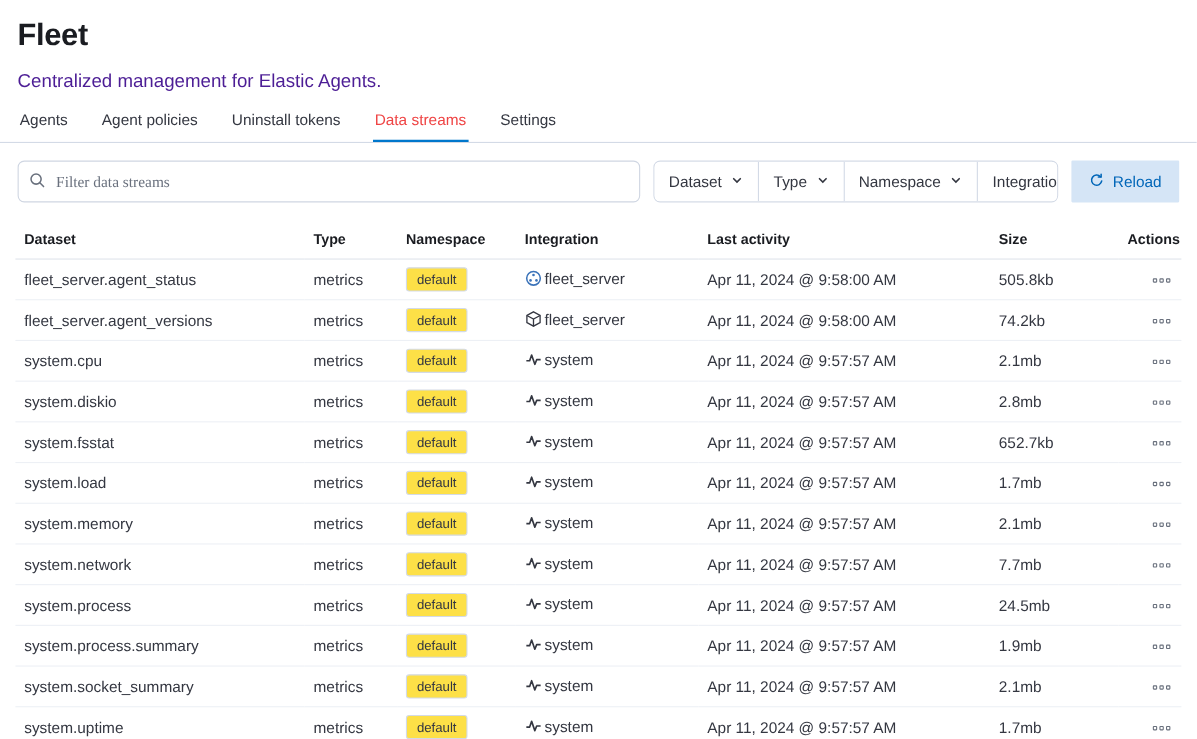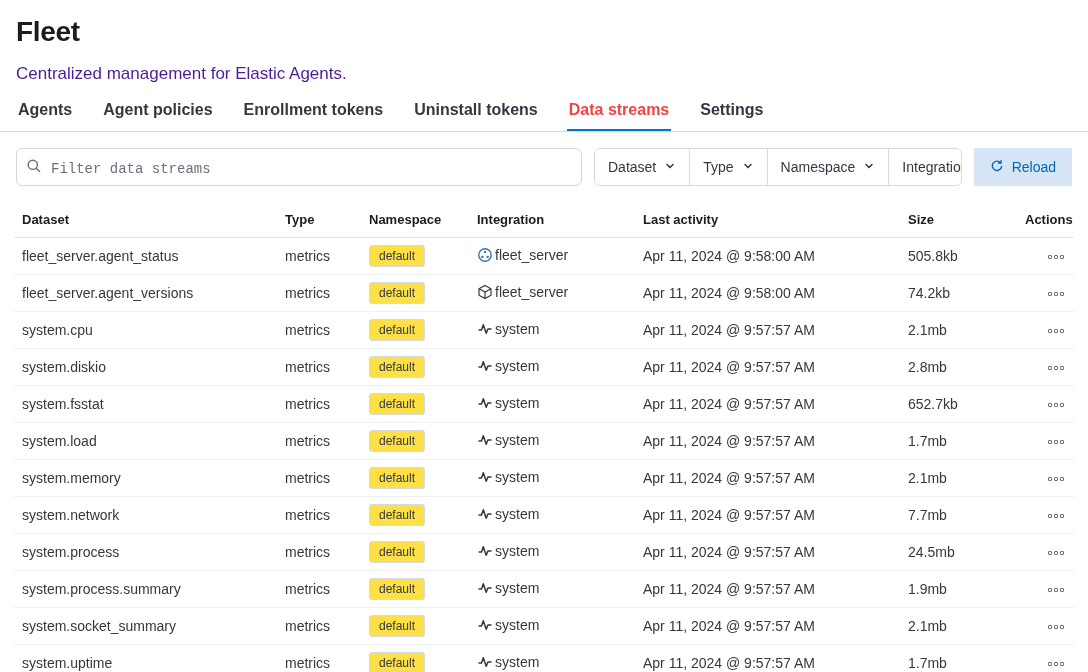--- a/index.html
+++ b/index.html
@@ -4,29 +4,29 @@
 <style>
   *{box-sizing:border-box;margin:0;padding:0}
   html,body{width:1088px;height:672px;overflow:hidden}
   body{background:#fff;font-family:"Liberation Sans",sans-serif;color:#343741}
 
   
   .page-header{padding:16px 16px 0;border-bottom:1px solid #d3dae6;background:#fff}
   .page-title{font-size:28px;font-weight:700;color:#1a1c21;letter-spacing:-.3px}
   .page-subtitle{margin-top:16px;font-size:17px;color:#4c1d95}
   .tabs{display:flex;gap:27px;margin-top:17px}
-  .tab{background:none;border:none;font-family:inherit;font-size:16px;font-weight:700;
+  .tab{background:none;border:none;font-family:inherit;font-size:14px;font-weight:400;
        color:#343741;padding:0 2px 12px;cursor:pointer}
   .tab.active{color:#ef4444;box-shadow:inset 0 -2px 0 #0077cc}
 
   
   .controls{display:flex;align-items:center;gap:12px;padding:16px}
   .search{position:relative;width:566px;height:38px;flex:0 0 auto}
   .search input{width:100%;height:100%;border:1px solid #cfd6e2;border-radius:6px;
-       padding:4px 12px 0 34px;font-family:Liberation Mono, monospace;font-size:14px;color:#343741;background:#fff;outline:none}
+       padding:4px 12px 0 34px;font-family:Liberation Serif, serif;font-size:14px;color:#343741;background:#fff;outline:none}
   .search input::placeholder{color:#69707d}
   .search .search-ic{position:absolute;left:10px;top:10px;line-height:0}
   .fgroup{display:flex;height:38px;border:1px solid #d3dae6;border-radius:6px;overflow:hidden;background:#fff}
   .fbtn{display:flex;align-items:center;gap:8px;padding:0 13px;background:#fff;border:none;
        border-left:1px solid #d3dae6;font-family:inherit;font-size:14px;color:#343741;cursor:pointer}
   .fbtn:first-child{border-left:none}
   .reload{margin-left:auto;display:flex;align-items:center;gap:8px;height:38px;padding:0 16px;
        background:#d5e5f6;color:#0066b8;border:none;border-radius:1px;font-family:inherit;
        font-size:14px;font-weight:500;cursor:pointer}
 
@@ -48,23 +48,20 @@
 
 <header class="page-header">
   <h1 class="page-title">Fleet</h1>
   <p class="page-subtitle">Centralized management for Elastic Agents.</p>
   <nav class="tabs">
       <button class="tab">
     <span>Agents</span>
   </button>
       <button class="tab">
     <span>Agent policies</span>
-  </button>
-      <button class="tab">
-    <span>Enrollment tokens</span>
   </button>
       <button class="tab">
     <span>Uninstall tokens</span>
   </button>
       <button class="tab active">
     <span>Data streams</span>
   </button>
       <button class="tab">
     <span>Settings</span>
   </button>

